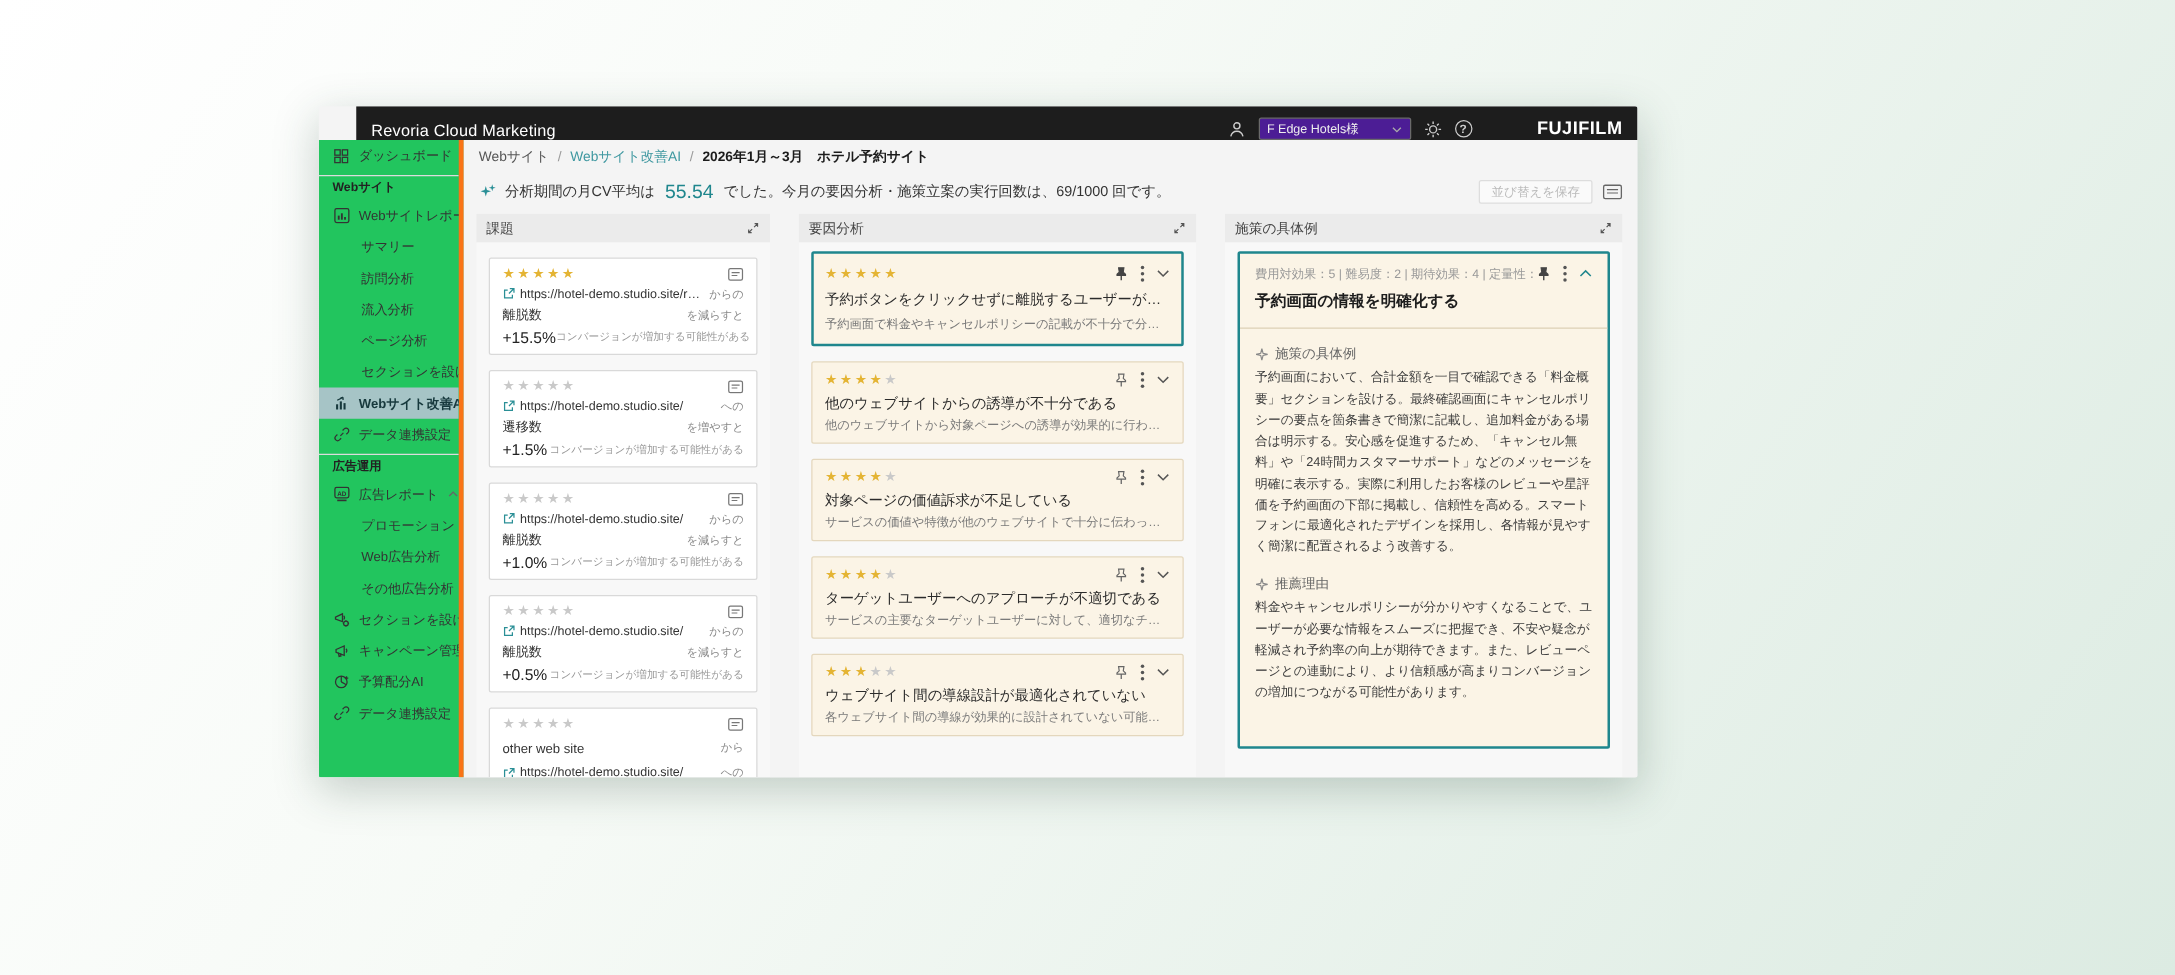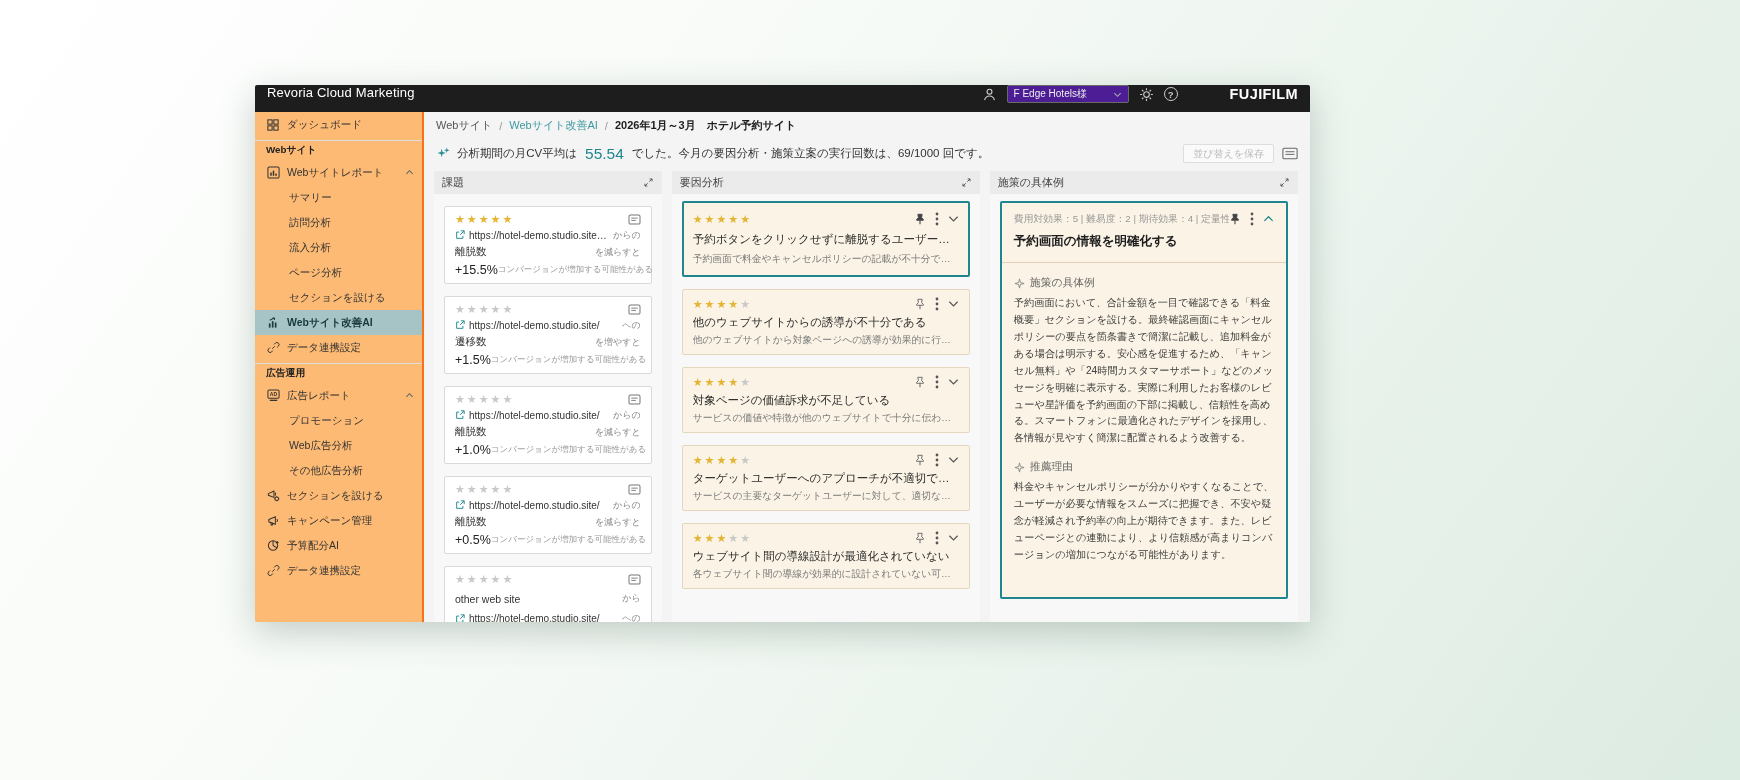--- a/index.html
+++ b/index.html
@@ -8,33 +8,33 @@
     font-family:"Liberation Sans","DejaVu Sans",sans-serif;
     background:linear-gradient(125deg,#ffffff 0%,#f6faf6 40%,#dcebe2 100%);
     position:relative; overflow:hidden;
   }
   .window {
     position:absolute; left:255px; top:85px; width:1055px; height:537px;
     background:#f4f4f4; box-shadow:0 10px 35px rgba(40,70,55,.25);
     display:flex; flex-direction:column; overflow:hidden; border-radius:2px;
   }
   
-  .topbar { height:27px; background:#1d1d1d; display:flex; align-items:flex-start; padding:0 12px; flex-shrink:0; }
+  .topbar { height:27px; background:#1d1d1d; display:flex; align-items:flex-end; padding:0 12px; flex-shrink:0;margin-left:30px; }
   .topbar-title { color:#fff; font-size:13px; letter-spacing:.2px; }
   .topbar-right { margin-left:auto; display:flex; align-items:center; gap:10px; }
   .acct-select { width:122px; height:18px; background:#4c1d95; border:1px solid #6a6a6a; border-radius:2px;
     display:flex; align-items:center; padding:0 6px; color:#eee; font-size:10px; }
   .acct-select .chev { margin-left:auto; color:#aaa; }
   .help-circle { width:14px; height:14px; border:1.3px solid #ccc; border-radius:50%; color:#ccc;
     font-size:9.5px; display:flex; align-items:center; justify-content:center; font-weight:bold; }
   .brand { color:#fff; font-weight:800; font-size:14.5px; letter-spacing:.4px; margin-left:10px;padding-left:32px; }
   
   .app-body { flex:1; display:flex; overflow:hidden; }
   
-  .sidebar { width:169px; background:#fdba74; border-right:2px solid #f97316; flex-shrink:0; font-size:10.5px; color:#333; overflow:hidden; }
+  .sidebar { width:116px; background:#22c55e; border-right:4px solid #f97316; flex-shrink:0; font-size:10.5px; color:#333; overflow:hidden; }
   .sb-item { height:25px; display:flex; align-items:center; padding:0 8px 0 11px; gap:7px; cursor:pointer; }
   .sb-item .sb-ico { width:14px; display:flex; justify-content:center; flex-shrink:0; }
   .sb-item.sub { padding-left:34px; }
   .sb-item.selected { background:#a6c4c6; font-weight:bold; color:#17393d; }
   .sb-item .sb-chev { margin-left:auto; color:#666; }
   .sb-section { height:20px; display:flex; align-items:center; padding:0 11px; font-weight:bold; font-size:9.8px; color:#222;
     border-top:1px solid #dcdcdc; margin-top:3px; }
   .sb-label { white-space:nowrap; }
   
   .main { flex:1; display:flex; flex-direction:column; overflow:hidden; background:#f4f4f4; }

